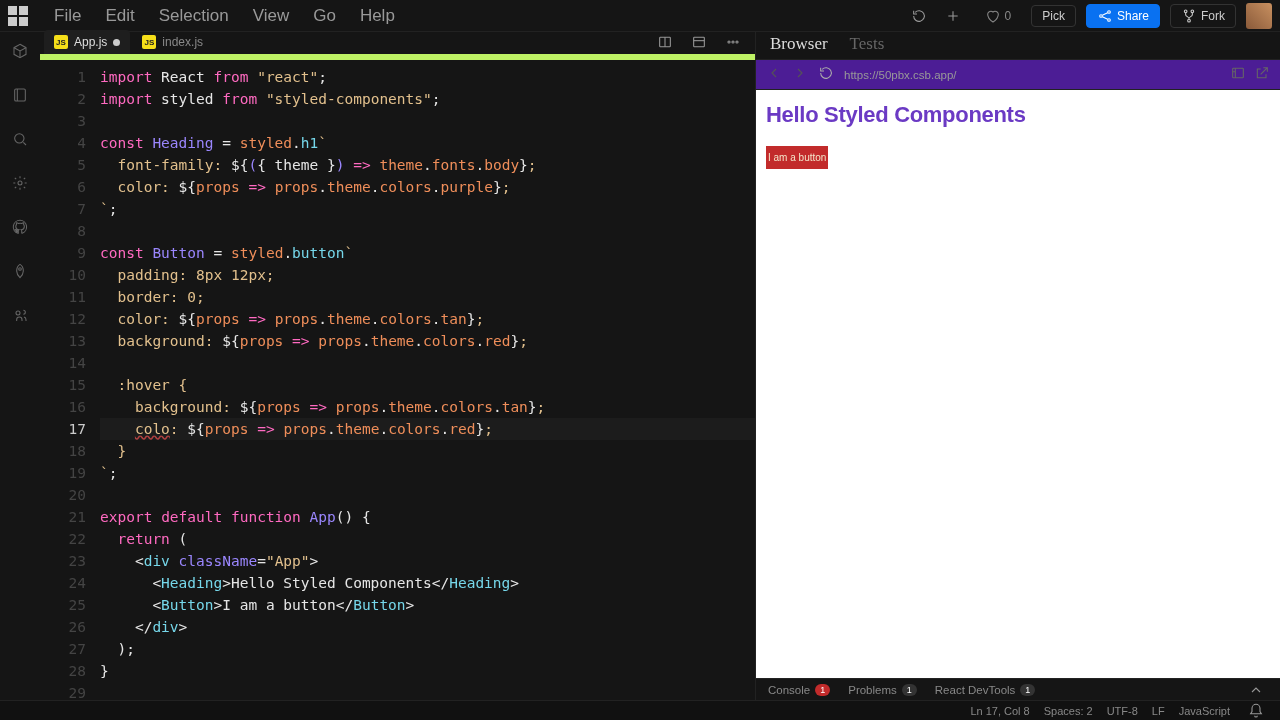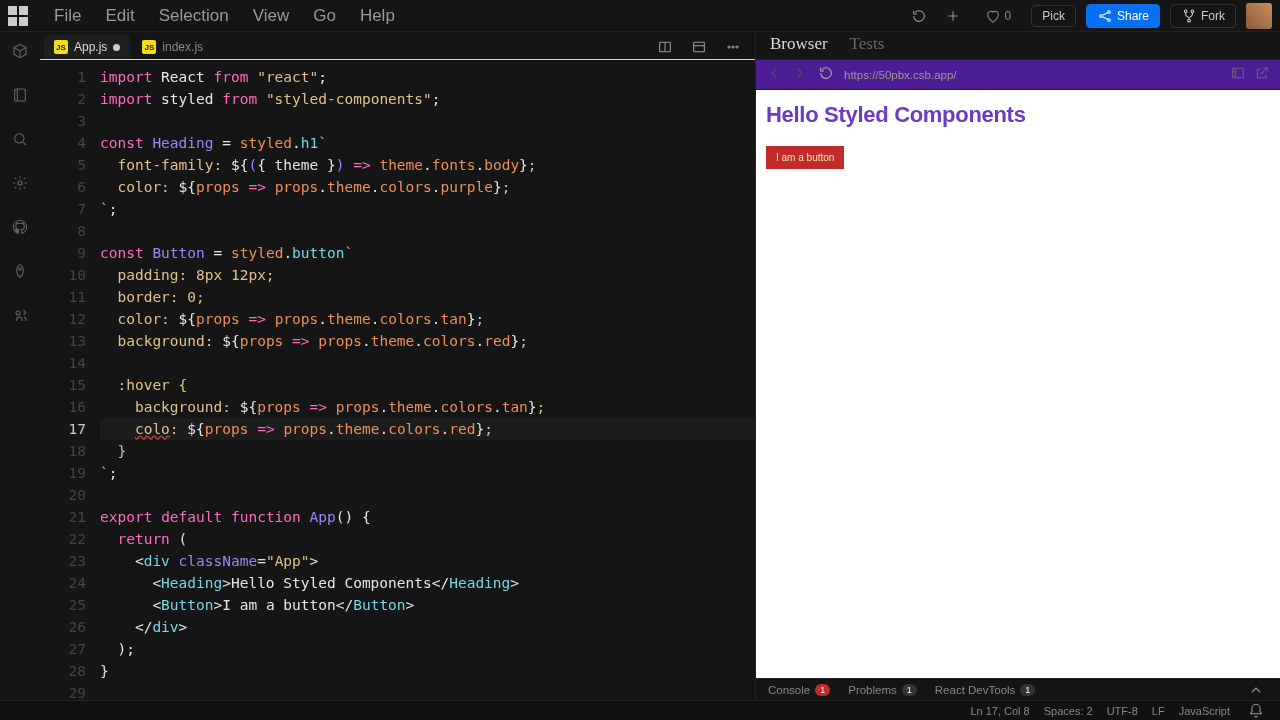--- a/index.html
+++ b/index.html
@@ -11,21 +11,21 @@
 .top-center { position:absolute; left:50%; transform:translateX(-50%); display:flex; align-items:center; gap:10px; font-size:12px; color:#888; }
 .top-right { margin-left:auto; display:flex; align-items:center; gap:10px; }
 .icon-btn { width:24px; height:24px; display:flex; align-items:center; justify-content:center; cursor:pointer; color:#999; border-radius:4px; }
 .pill { display:flex; align-items:center; gap:4px; padding:3px 10px; border:1px solid #333; border-radius:4px; font-size:12px; cursor:pointer; color:#ccc; }
 .pill.share { background:#0971f1; border-color:#0971f1; color:#fff; }
 .avatar { width:26px; height:26px; background:linear-gradient(45deg,#8a5a3a,#c89060); border-radius:3px; }
 .main { display:flex; height:calc(100% - 32px - 20px); }
 .activity-bar { width:40px; background:#151515; display:flex; flex-direction:column; align-items:center; padding-top:8px; gap:22px; }
 .activity-bar .ab-icon { width:22px; height:22px; color:#666; cursor:pointer; display:flex; align-items:center; justify-content:center; }
 .editor-area { flex:1; display:flex; flex-direction:column; min-width:0; }
-.tabs { height:28px; display:flex; align-items:flex-end; background:#151515; border-bottom:1px solid #bef264; padding-left:4px; gap:2px; position:relative;justify-content:flex-end; }
+.tabs { height:28px; display:flex; align-items:flex-end; background:#151515; border-bottom:6px solid #bef264; padding-left:4px; gap:2px; position:relative;justify-content:flex-end; }
 .tab { display:flex; align-items:center; gap:6px; padding:5px 10px; font-size:12px; color:#888; border-radius:4px 4px 0 0; cursor:pointer; }
 .tab.active { background:#1e1e1e; color:#ddd; }
 .tab-ico { width:14px; height:14px; background:#f5de19; border-radius:2px; display:flex; align-items:center; justify-content:center; font-size:8px; color:#222; font-weight:700; }
 .tab-dot { width:7px; height:7px; background:#ccc; border-radius:50%; }
 .tabs-right { margin-left:auto; display:flex; align-items:center; gap:10px; padding-right:10px; }
 .editor { flex:1; background:#151515; display:flex; font-family: Menlo, Monaco, Consolas, monospace; font-size:14.5px; line-height:22px; overflow:hidden; position:relative; }
 .gutter { width:60px; text-align:right; padding:6px 14px 0 0; color:#444; flex-shrink:0; }
 .gutter div { height:22px; }
 .gutter .curr { color:#ccc; }
 .code { flex:1; padding:6px 0 0 0; white-space:pre; color:#d4d4d4; position:relative; }
@@ -41,21 +41,21 @@
 .preview { width:525px; display:flex; flex-direction:column; background:#151515; border-left:1px solid #222; }
 .preview-tabs { height:28px; display:flex; align-items:flex-end; gap:18px; padding-left:12px; border-bottom:1px solid #222; }
 .preview-tab { font-size:17px; padding:5px 2px; color:#666; cursor:pointer;font-family:Liberation Serif, serif; }
 .preview-tab.active { color:#ddd; }
 .url-bar { height:30px; display:flex; align-items:center; gap:10px; padding:0 10px; background:#4c1d95; border-bottom:1px solid #222; }
 .url-bar .nav-ico { color:#555; cursor:pointer; }
 .url-text { font-size:11.5px; color:#999; flex:1; }
 .url-right { display:flex; gap:8px; color:#666; }
 .preview-body { flex:1; background:#fff; padding:12px 10px; position:relative; }
 .preview-heading { color:#6b3ac4; font-weight:700; font-size:22px; letter-spacing:-0.3px; font-family:-apple-system,sans-serif; }
-.preview-btn { margin-top:18px; background:#c22b2b; color:#f4e4c9; border:0; font-size:10px; padding:6px 10px; cursor:pointer; }
+.preview-btn { margin-top:18px; background:#c22b2b; color:#f4e4c9; border:0; font-size:10px; padding:6px 2px; cursor:pointer; }
 .bottom-panel { height:22px; display:flex; align-items:center; gap:18px; padding:0 12px; font-size:11.5px; border-top:1px solid #222; background:#151515; }
 .bp-item { color:#888; display:flex; align-items:center; gap:5px; cursor:pointer; }
 .bp-badge { background:#c22b2b; color:#fff; border-radius:8px; font-size:9px; padding:0 5px; line-height:12px; }
 .bp-badge.gray { background:#333; }
 .statusbar { height:20px; background:#111; display:flex; align-items:center; justify-content:flex-end; gap:14px; padding:0 12px; font-size:11px; color:#888; border-top:1px solid #222; }
 svg { width:16px; height:16px; stroke:currentColor; fill:none; stroke-width:1.6; }
 </style>
 </head>
 <body>
 

